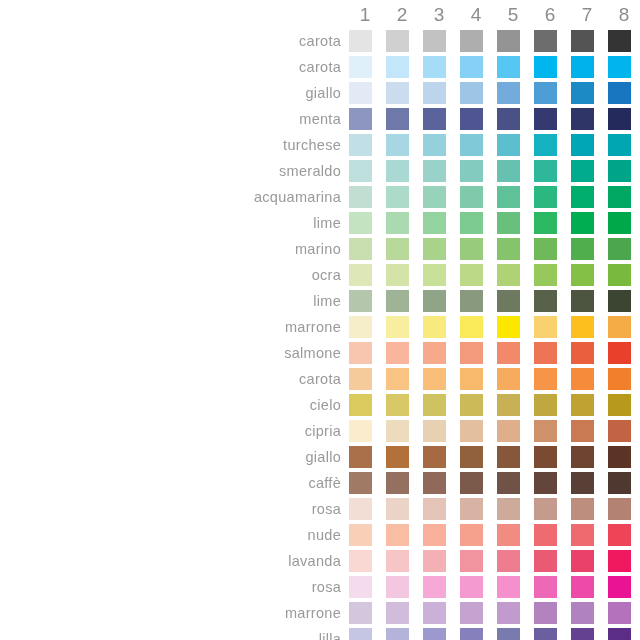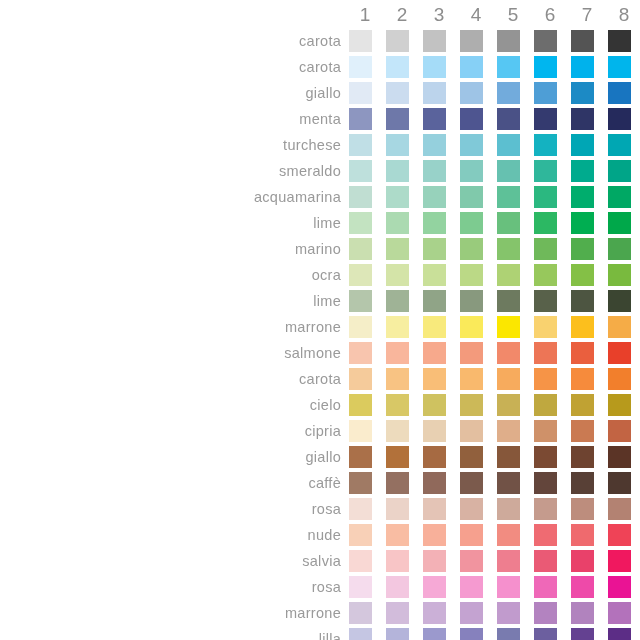--- a/index.html
+++ b/index.html
@@ -839,21 +839,21 @@
           </td>
           <td class="gap-cell"></td>
           <td class="swatch-cell">
             <span class="swatch" style="background-color: rgb(239, 67, 87);"></span>
           </td>
         </tr>
         <tr class="row-gap">
           <td colspan="16" style="height: 2px; padding: 0px;"></td>
         </tr>
         <tr>
-          <th class="row-label">salvia</th>
+          <th class="row-label">lavanda</th>
           <td class="swatch-cell">
             <span class="swatch" style="background-color: rgb(249, 216, 212);"></span>
           </td>
           <td class="gap-cell"></td>
           <td class="swatch-cell">
             <span class="swatch" style="background-color: rgb(248, 197, 198);"></span>
           </td>
           <td class="gap-cell"></td>
           <td class="swatch-cell">
             <span class="swatch" style="background-color: rgb(243, 177, 182);"></span>

